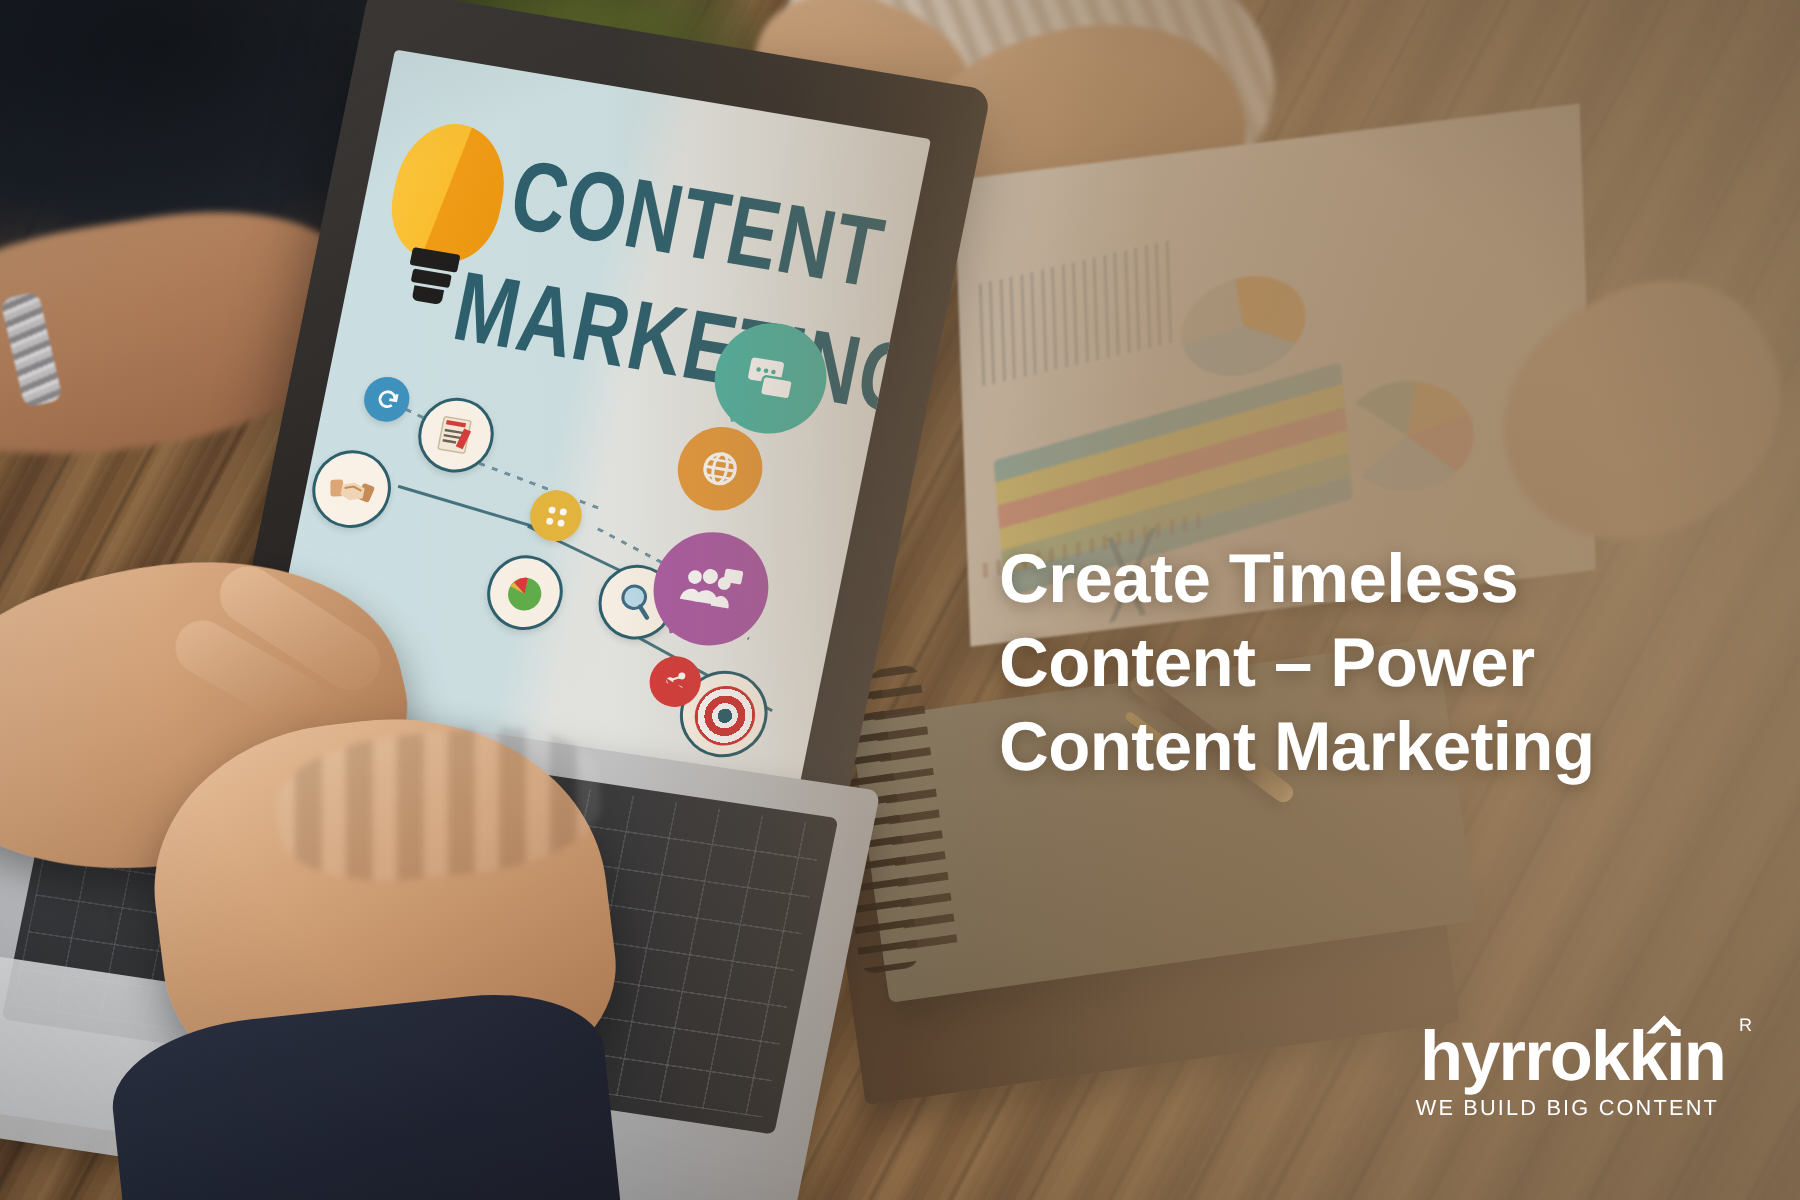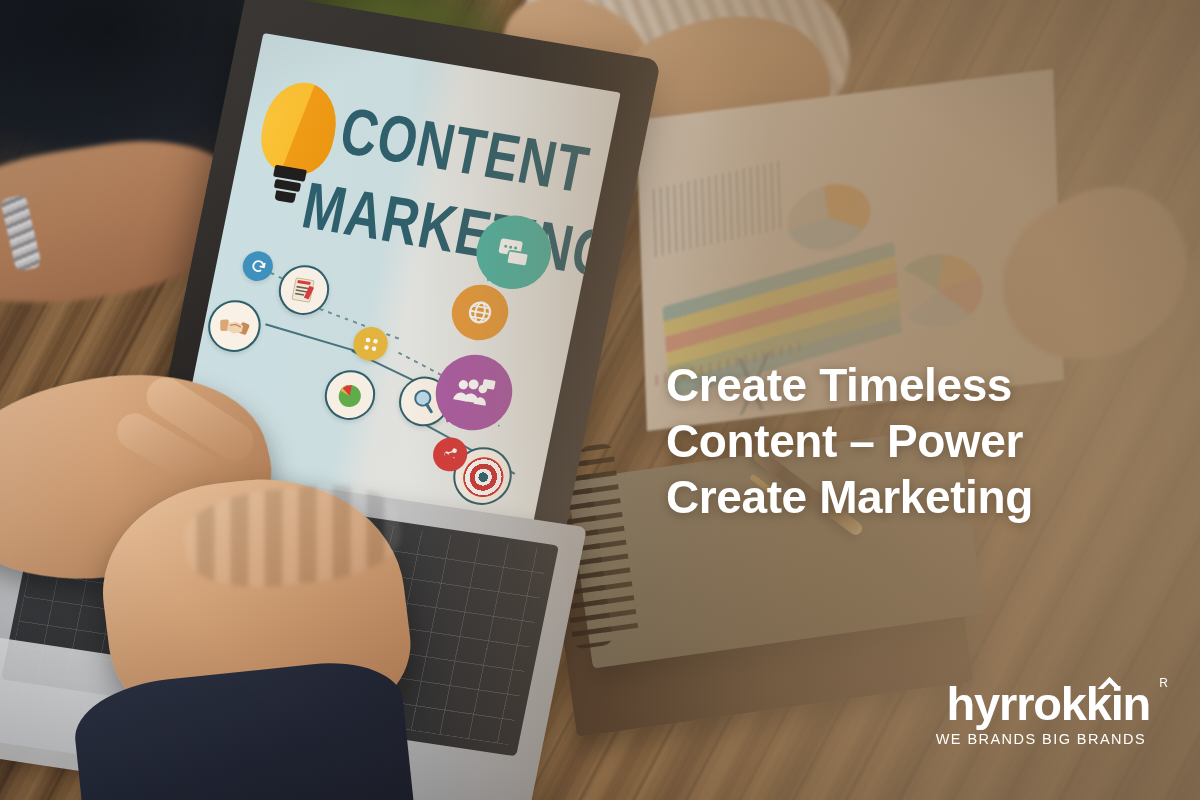--- a/index.html
+++ b/index.html
@@ -531,25 +531,25 @@
     <div class="fg-sleeve"></div>
   </div>
 
   <div class="overlay-warm"></div>
   <div class="overlay-warm2"></div>
   <div class="vignette"></div>
 
   <div class="headline">
     <span>Create Timeless</span>
     <span>Content – Power</span>
-    <span>Create Marketing</span>
+    <span>Content Marketing</span>
   </div>
 
   <div class="logo">
     <div class="logo-row">
       <span class="logo-word">hyrrokkin</span>
       <span class="logo-hat"></span>
       <span class="logo-reg">R</span>
     </div>
-    <div class="logo-tag">WE BRANDS BIG BRANDS</div>
+    <div class="logo-tag">WE BUILD BIG CONTENT</div>
   </div>
 
 </div>
 
 </body></html>

